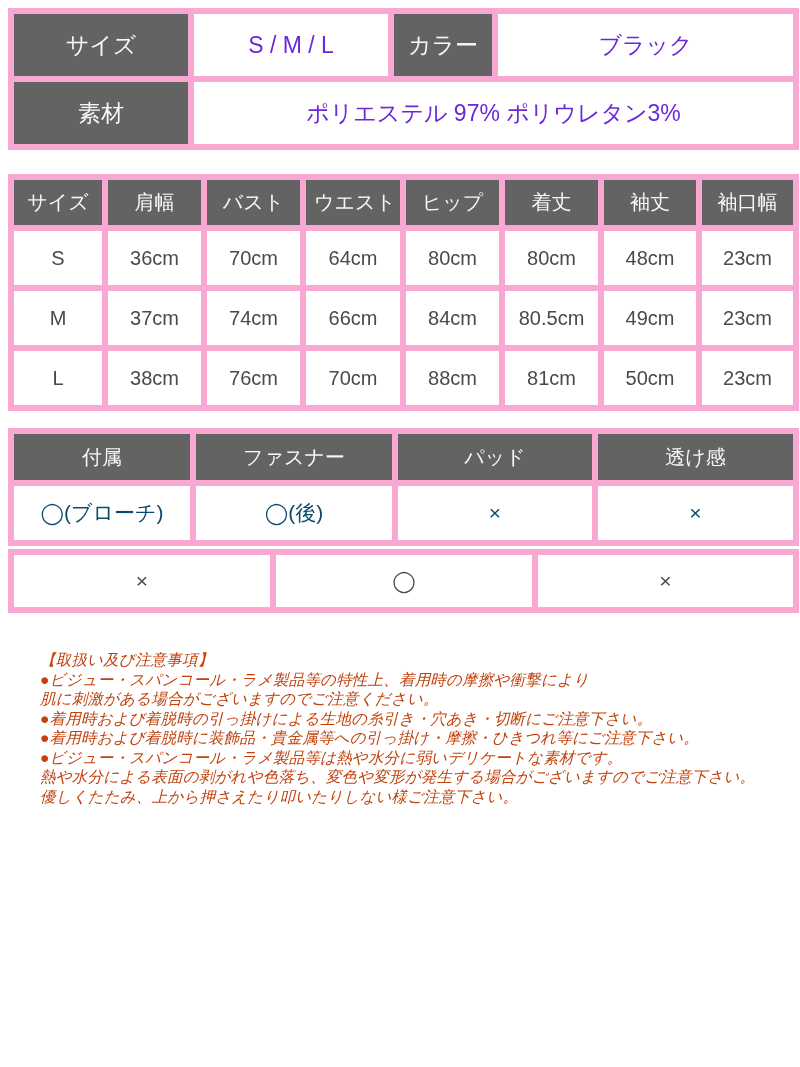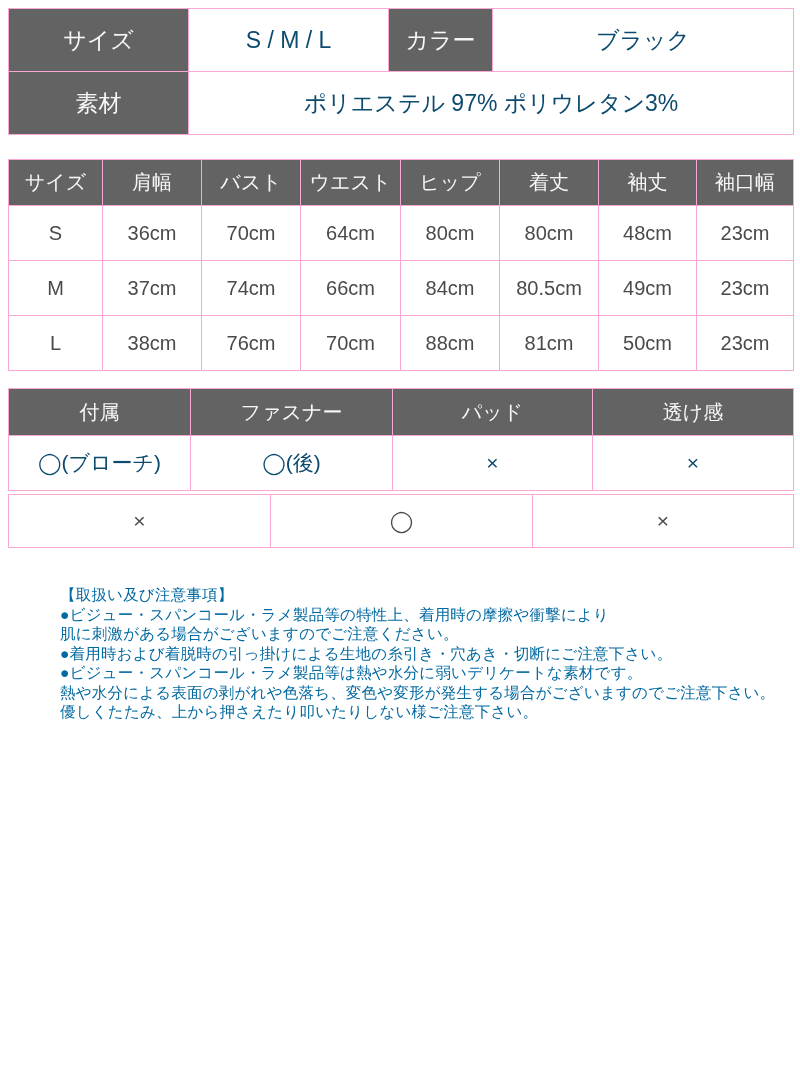--- a/index.html
+++ b/index.html
@@ -16,39 +16,39 @@
   }
   .page {
     padding: 8px 7px 0 8px;
   }
   table {
     border-collapse: collapse;
     table-layout: fixed;
     width: 785px;
   }
   td, th {
-    border: 1px solid #f9a8d4;
+    border: 6px solid #f9a8d4;
     text-align: center;
     vertical-align: middle;
     padding: 8px;
     overflow: hidden;
     white-space: nowrap;
   }
   .hd {
     background: #636363;
     color: #f7f7f7;
     font-weight: normal;
   }
   
   .spec-table { margin-bottom: 24px; }
   .spec-table td, .spec-table th {
     height: 46px;
     font-size: 23px;
   }
-  .spec-table .val { color: #0c4a6e; margin-left: 24px; }
+  .spec-table .val { color: #6d28d9; margin-left: 24px; }
 
   
   .meas-table { margin-bottom: 17px; }
   .meas-table th {
     height: 29px;
     font-size: 20px;
   }
   .meas-table td {
     height: 38px;
     font-size: 20px;
@@ -69,25 +69,26 @@
   }
   .feat-table2 td {
     height: 36px;
     font-size: 21px;
     color: #4a4a4a;
   }
   .mark { color: #666666; }
 
   
   .care-block {
-    margin: 37px 0 0 52px;
+    margin: 37px 0 0 32px;
     font-size: 15.5px;
     line-height: 19.5px;
-    color: #0369a1;
+    color: #c2410c;
     letter-spacing: 0.2px;
+    font-style: italic;
   }
   .care-line { white-space: nowrap; }
 </style>
 </head>
 <body>
 
 <div class="page">
 
   <table class="spec-table">
     <colgroup>
@@ -201,18 +202,19 @@
       <td class="mark">×</td>
     </tr>
   </tbody>
     </table>
 
   <div class="care-block">
     <div class="care-line">【取扱い及び注意事項】</div>
     <div class="care-line">●ビジュー・スパンコール・ラメ製品等の特性上、着用時の摩擦や衝撃により</div>
     <div class="care-line">肌に刺激がある場合がございますのでご注意ください。</div>
     <div class="care-line">●着用時および着脱時の引っ掛けによる生地の糸引き・穴あき・切断にご注意下さい。</div>
+    <div class="care-line">●着用時および着脱時に装飾品・貴金属等への引っ掛け・摩擦・ひきつれ等にご注意下さい。</div>
     <div class="care-line">●ビジュー・スパンコール・ラメ製品等は熱や水分に弱いデリケートな素材です。</div>
     <div class="care-line">熱や水分による表面の剥がれや色落ち、変色や変形が発生する場合がございますのでご注意下さい。</div>
     <div class="care-line">優しくたたみ、上から押さえたり叩いたりしない様ご注意下さい。</div>
   </div>
 
 </div>
 
 </body></html>

